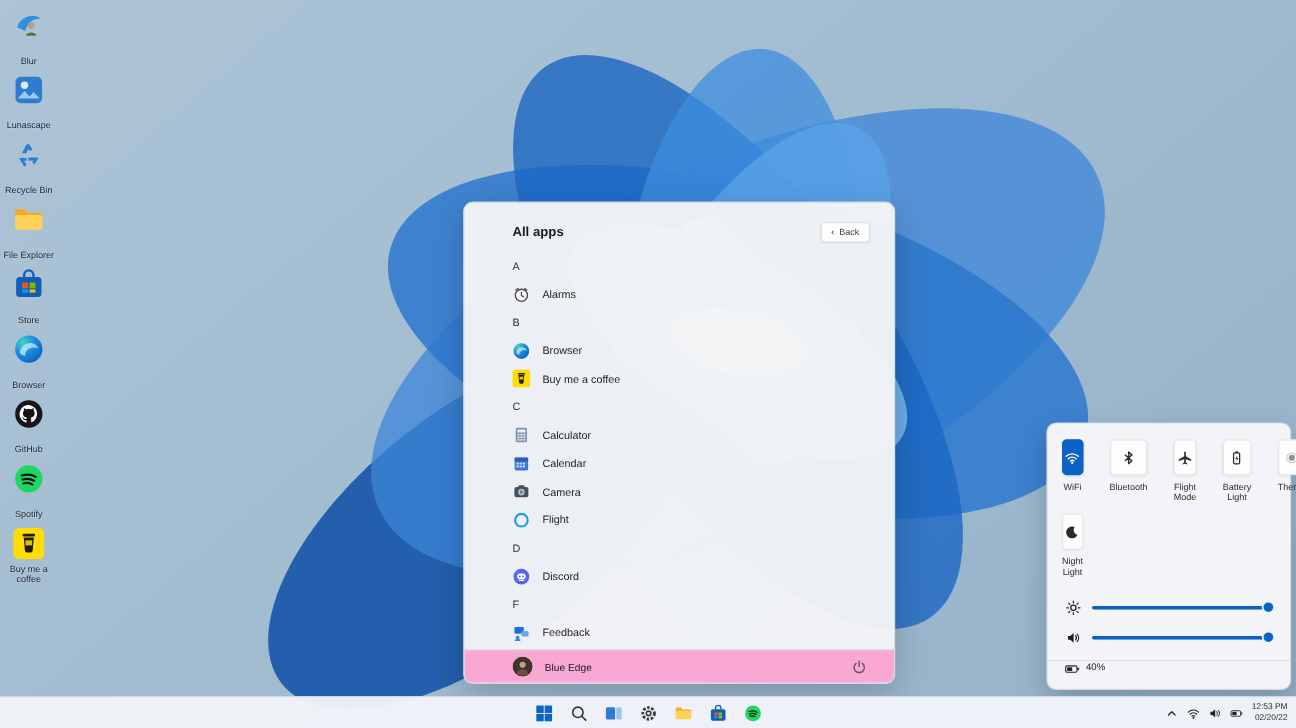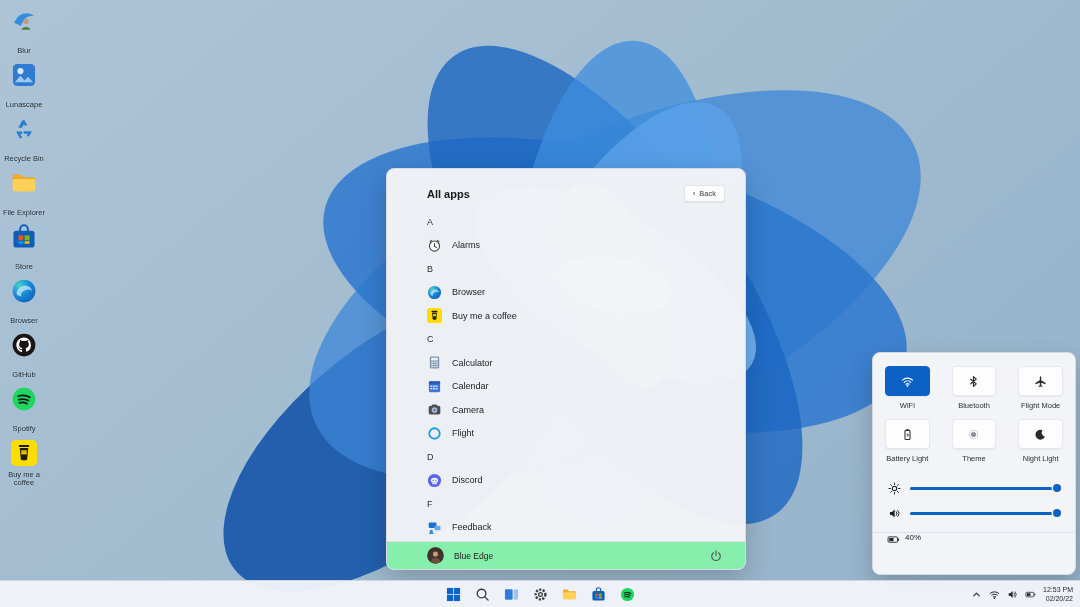--- a/index.html
+++ b/index.html
@@ -27,31 +27,31 @@
                padding:16px 20px 6px 40px; }
   .sm-title { font-size:11px; font-weight:bold; color:#1b1b1b; }
   .sm-back { display:inline-flex; align-items:center; gap:4px; font-size:7.5px; color:#3d3d3d;
              background:#fdfdfd; border:1px solid #e2e3e6; border-radius:3px; padding:3px 8px;
              box-shadow:0 1px 1px rgba(0,0,0,.05); cursor:pointer; }
   .sm-back .chev { font-size:8px; line-height:1; }
   .sm-list { flex:1 1 auto; overflow:hidden; padding:2px 18px 0 40px; }
   .sm-letter { height:23.5px; display:flex; align-items:center; font-size:9px; color:#2e2e2e; cursor:pointer; }
   .sm-app { height:23.5px; display:flex; align-items:center; gap:10px; font-size:9px; color:#222; cursor:pointer; border-radius:4px; }
   .sm-app .icon { width:15px; height:15px; flex:0 0 auto; }
-  .sm-user { flex:0 0 auto; height:28px; background:#86efac; border-top:1px solid #dcdee2;
+  .sm-user { flex:0 0 auto; height:28px; background:#f9a8d4; border-top:1px solid #dcdee2;
              display:flex; align-items:center; padding:0 22px 0 40px; }
   .sm-user .icon.avatar { width:17px; height:17px; border-radius:50%; overflow:hidden; }
   .sm-user-name { margin-left:10px; font-size:8.5px; color:#222; }
   .sm-power { margin-left:auto; width:14px; height:14px; color:#5c5c5c; cursor:pointer; }
 
   
   .quick-settings { position:absolute; left:872px; top:352px; width:204px; height:223px;
                     background:#f2f4f8; border:1px solid #d6dae1; border-radius:8px;
                     box-shadow:0 10px 24px rgba(0,0,0,.20); padding:13px 12px 0; display:flex; flex-direction:column; }
-  .qs-grid { display:grid; grid-template-columns:repeat(3,1fr); column-gap:22px; }
+  .qs-grid { display:grid; grid-template-columns:repeat(5,1fr); column-gap:22px; }
   .qs-tile { display:flex; flex-direction:column; align-items:center; margin-bottom:9px; }
   .qs-btn { width:100%; height:30px; background:#fdfdfe; border:1px solid #e6e8ec; border-radius:4px;
             display:flex; align-items:center; justify-content:center; color:#2b2b2b;
             box-shadow:0 1px 2px rgba(0,0,0,.06); cursor:pointer; }
   .qs-btn.active { background:var(--accent,#0b62c4); border-color:var(--accent,#0b62c4); color:#fff; }
   .qs-btn .icon { width:13px; height:13px; }
   .qs-label { margin-top:5px; font-size:7.5px; color:#2d2d2d; text-align:center; }
   .qs-slider { display:flex; align-items:center; gap:9px; margin:7px 3px 0; height:18px; }
   .qs-slider .icon { width:13px; height:13px; color:#1f1f1f; flex:0 0 auto; }
   .qs-track { position:relative; flex:1; height:3px; background:#c6cdd8; border-radius:2px; cursor:pointer; }

